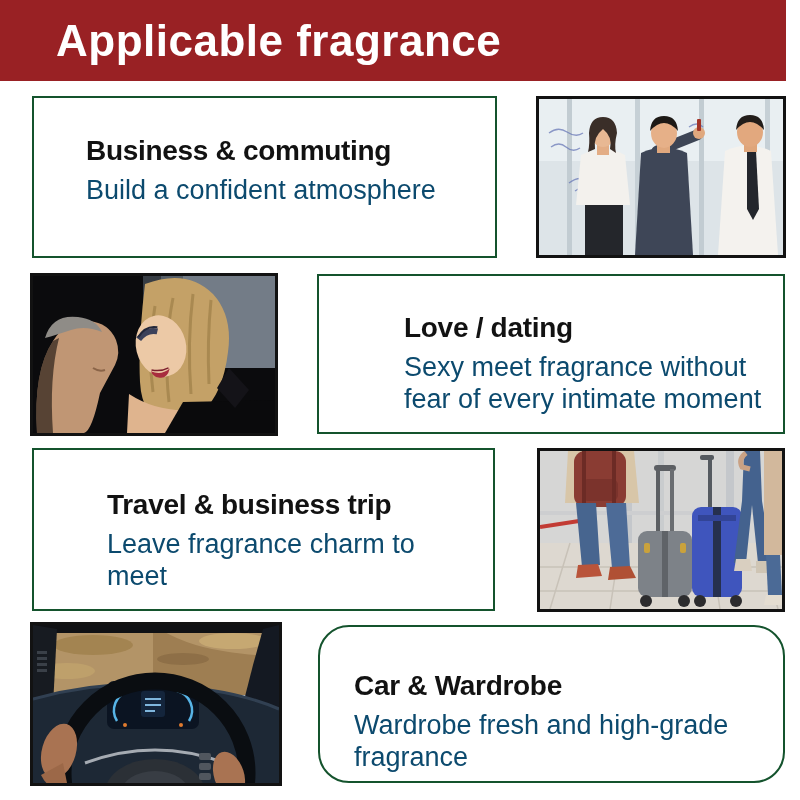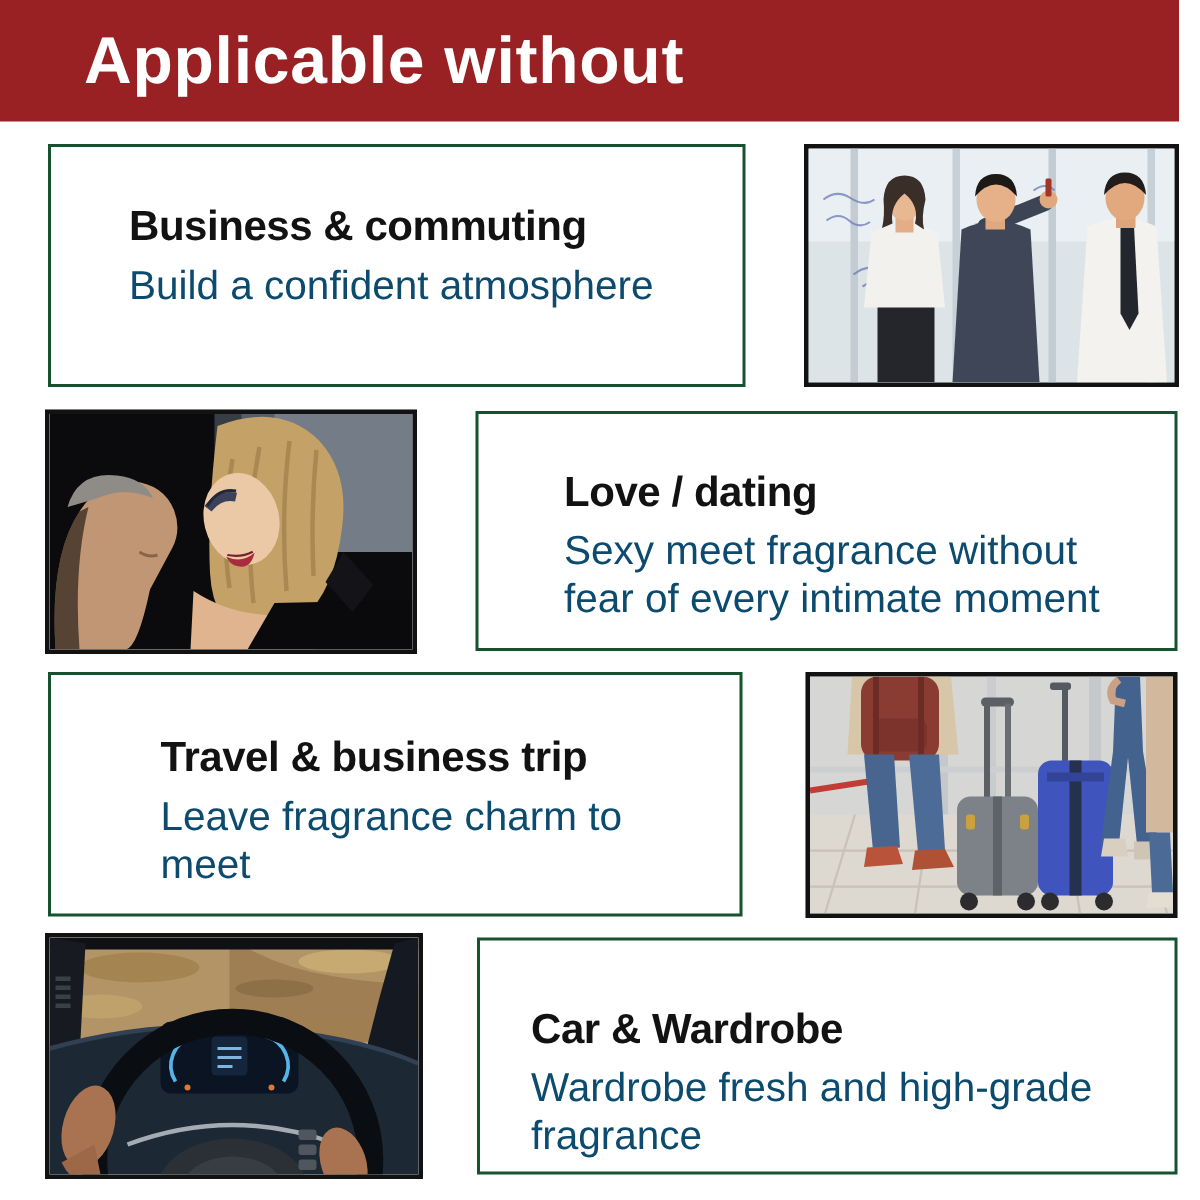--- a/index.html
+++ b/index.html
@@ -45,44 +45,44 @@
   }
   .textbox .desc {
     margin: 0;
     font-size: 27px;
     font-weight: 400;
     line-height: 1.17;
     color: #0c4a6e;
     max-width: 402px;
   }
   .tb1 { left: 32px;  top: 96px;  width: 465px; height: 162px; padding: 37px 18px 0 52px; }
-  .tb2 { left: 317px; top: 274px; width: 468px; height: 160px; padding: 36px 14px 0 57px; }
+  .tb2 { left: 317px; top: 274px; width: 468px; height: 160px; padding: 36px 14px 0 85px; }
   .tb3 { left: 32px;  top: 448px; width: 463px; height: 163px; padding: 39px 18px 0 73px; }
-  .tb4 { left: 318px; top: 625px; width: 467px; height: 158px; padding: 43px 14px 0 34px; }
+  .tb4 { left: 318px; top: 625px; width: 467px; height: 158px; padding: 43px 14px 0 34px; border-radius: 31px; }
 
   
   .photo {
     position: absolute;
     border: 3px solid #121212;
     overflow: hidden;
     background: #d8dde0;
   }
   .photo svg { display: block; }
   .ph1 { left: 536px; top: 96px;  width: 250px; height: 162px; }
   .ph2 { left: 30px;  top: 273px; width: 248px; height: 163px; }
   .ph3 { left: 537px; top: 448px; width: 248px; height: 164px; }
   .ph4 { left: 30px;  top: 622px; width: 252px; height: 164px; }
 </style>
 </head>
 <body>
 
 <div class="page">
 
   <div class="banner">
-    <h1 class="title">Applicable without</h1>
+    <h1 class="title">Applicable fragrance</h1>
   </div>
 
   <div class="textbox tb1">
     <p class="heading">Business &amp; commuting</p>
     <p class="desc">Build a confident atmosphere</p>
   </div>
 
   <div class="photo ph1" role="img" aria-label="Three colleagues in office wear writing on a glass wall">
     <svg width="244" height="156" viewBox="0 0 244 156">
       <rect width="244" height="156" fill="#dde4e8"></rect>

